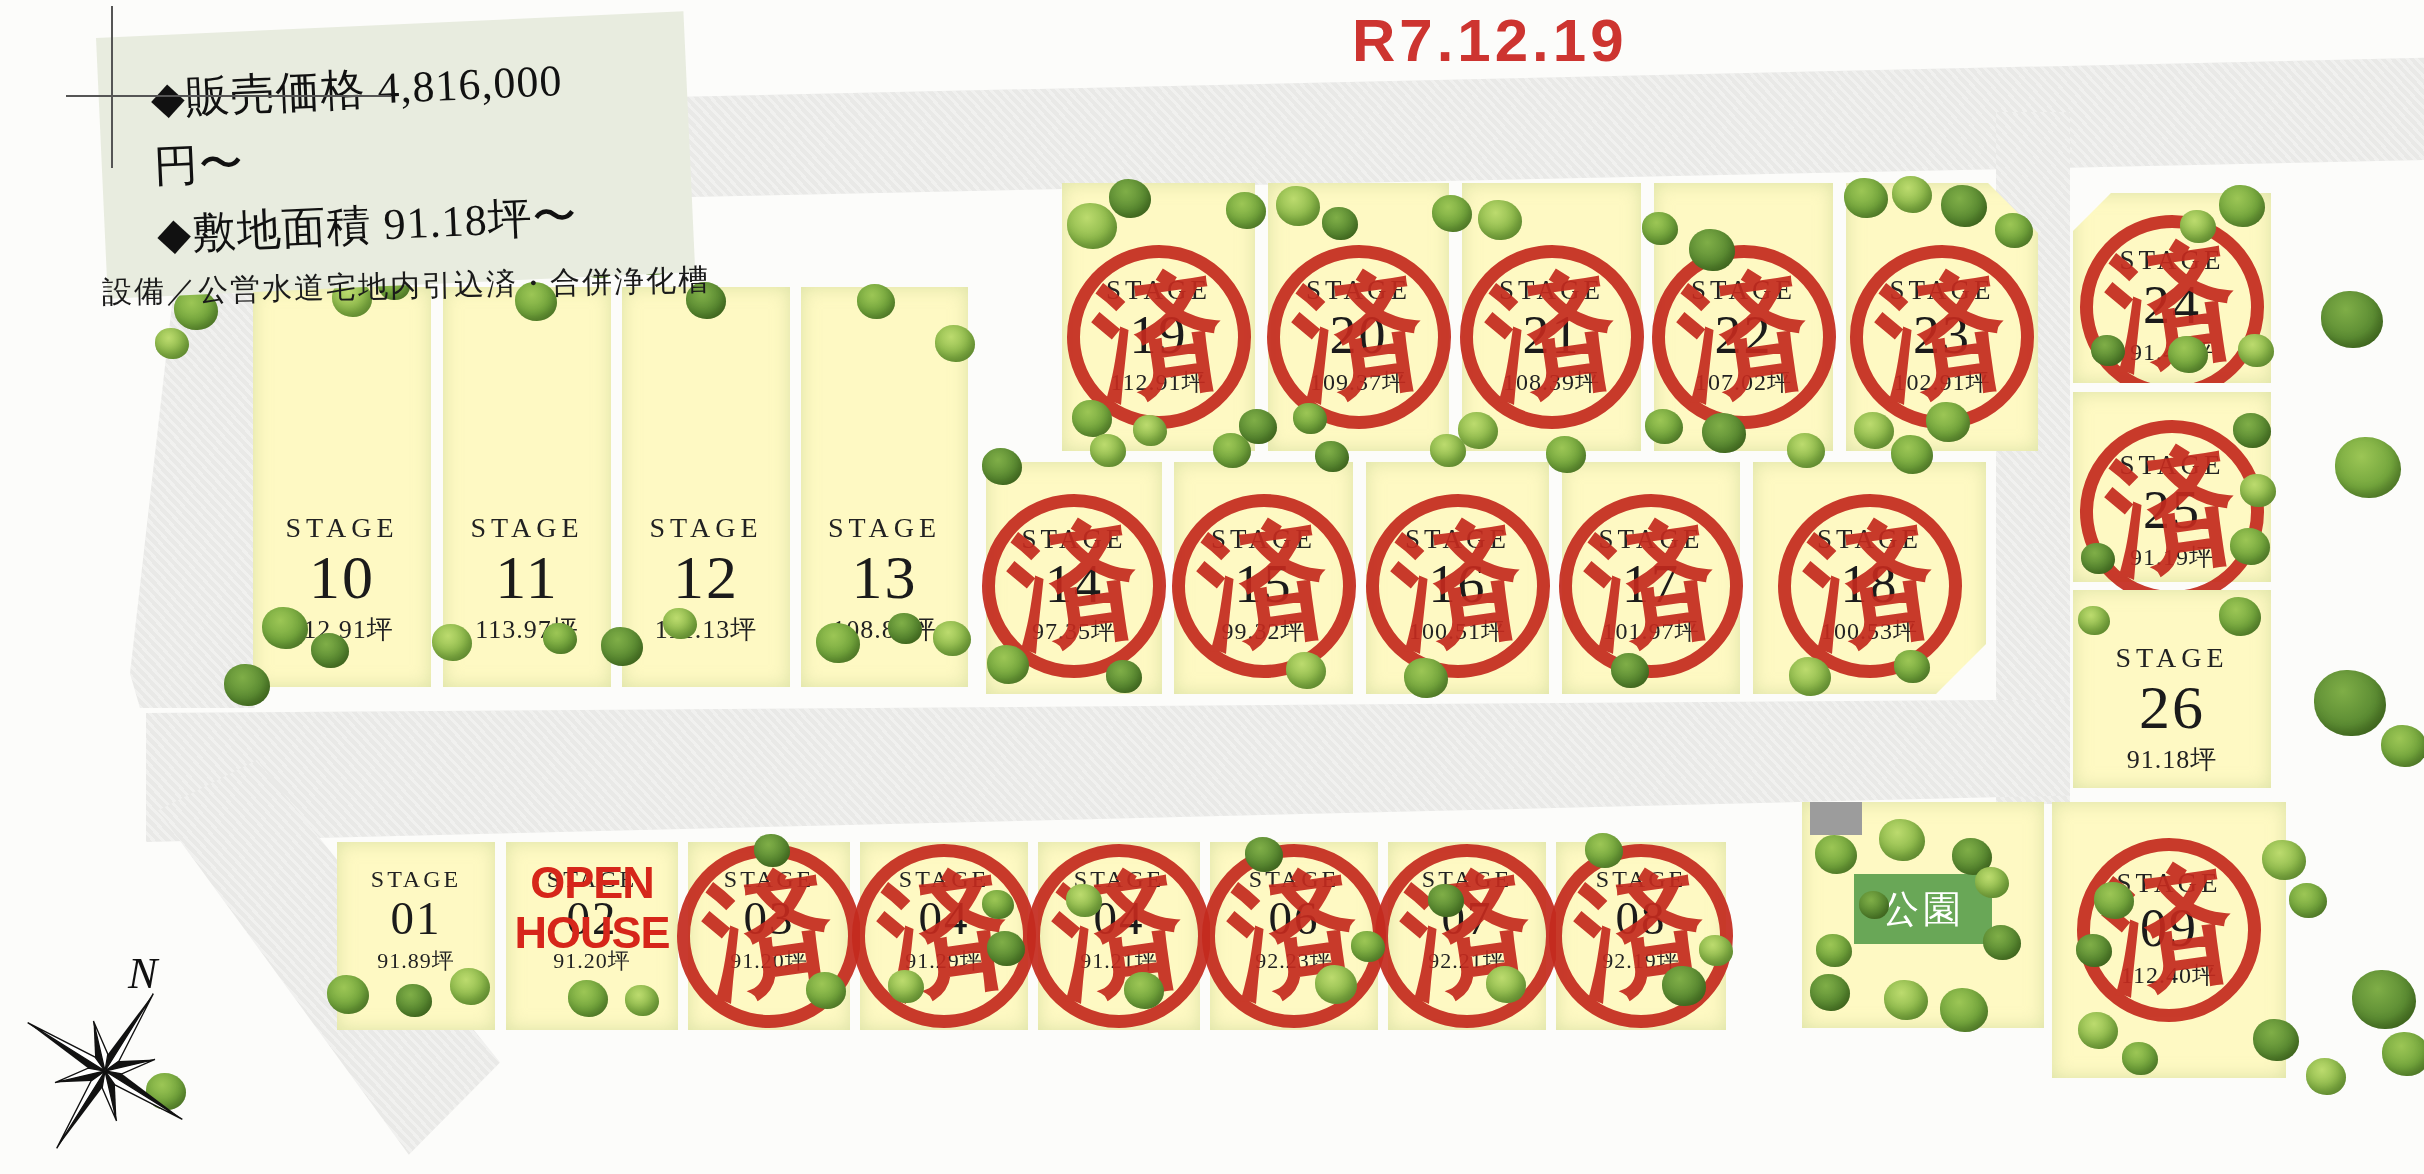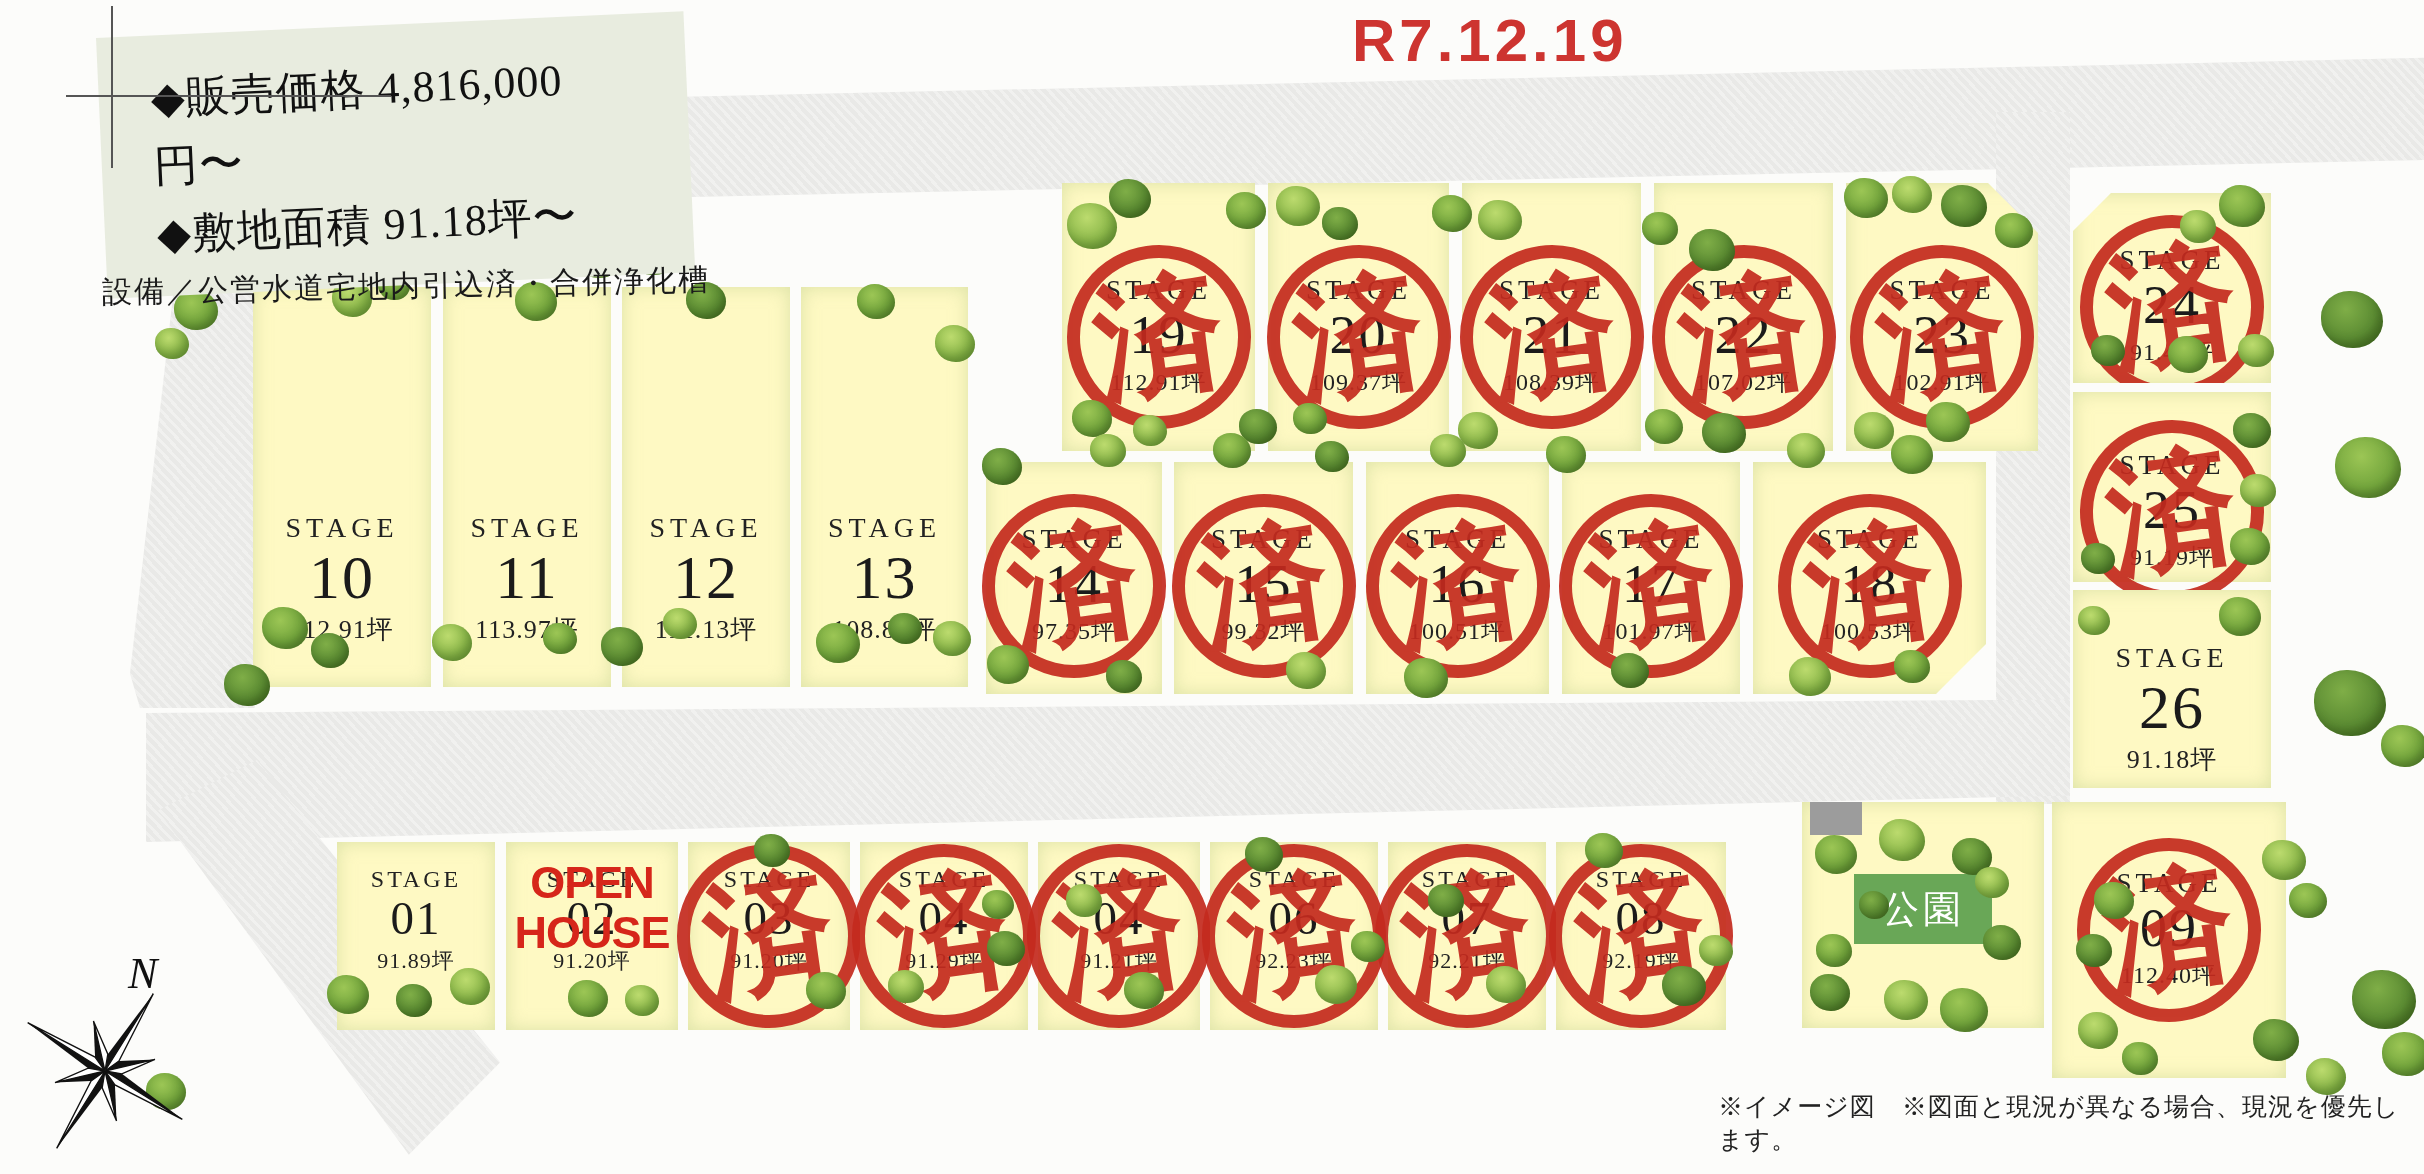--- a/index.html
+++ b/index.html
@@ -383,21 +383,20 @@
           <path d="M30.90811690796322 69.09188309203678 L46.55584910871419 58.31491579260158 L50 50 Z" fill="#111"></path>
           <path d="M2 50.00000000000001 L41.68508420739842 46.55584910871419 L50 50 Z" fill="#fff" stroke="#111" stroke-width="0.7"></path>
           <path d="M2 50.00000000000001 L41.68508420739842 53.44415089128581 L50 50 Z" fill="#111"></path>
           <path d="M30.908116907963212 30.90811690796322 L46.555849108714185 41.68508420739842 L50 50 Z" fill="#fff" stroke="#111" stroke-width="0.7"></path>
           <path d="M30.908116907963212 30.90811690796322 L41.68508420739842 46.55584910871419 L50 50 Z" fill="#111"></path>
         </g>
       </svg>
     <div class="nlabel">N</div>
   </div>
 
-  <div id="disclaimer">※イメージ図　※図面と現況が異なる場合、現況を優先します。</div>
 <div class="tree t2" style="left: 575px; top: 166px; width: 78px; height: 71.76px;"></div>
     <div class="tree t1" style="left: 622px; top: 220px; width: 60px; height: 55.2px;"></div>
     <div class="tree t0" style="left: 574px; top: 234px; width: 48px; height: 44.16px;"></div>
     <div class="tree t1" style="left: 174px; top: 290px; width: 44px; height: 40.48px;"></div>
     <div class="tree t0" style="left: 155px; top: 328px; width: 34px; height: 31.28px;"></div>
     <div class="tree t2" style="left: 224px; top: 664px; width: 46px; height: 42.32px;"></div>
     <div class="tree t1" style="left: 146px; top: 1073px; width: 40px; height: 36.8px;"></div>
     <div class="tree t0" style="left: 332px; top: 280px; width: 40px; height: 36.8px;"></div>
     <div class="tree t1" style="left: 378px; top: 271px; width: 32px; height: 29.44px;"></div>
     <div class="tree t1" style="left: 515px; top: 282px; width: 42px; height: 38.64px;"></div>

